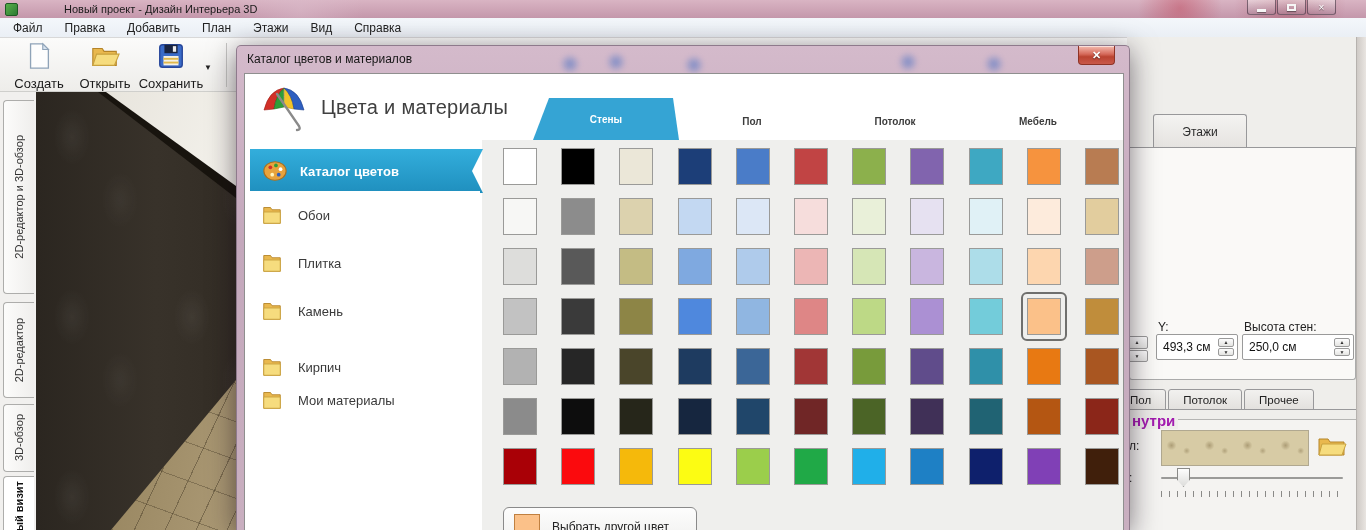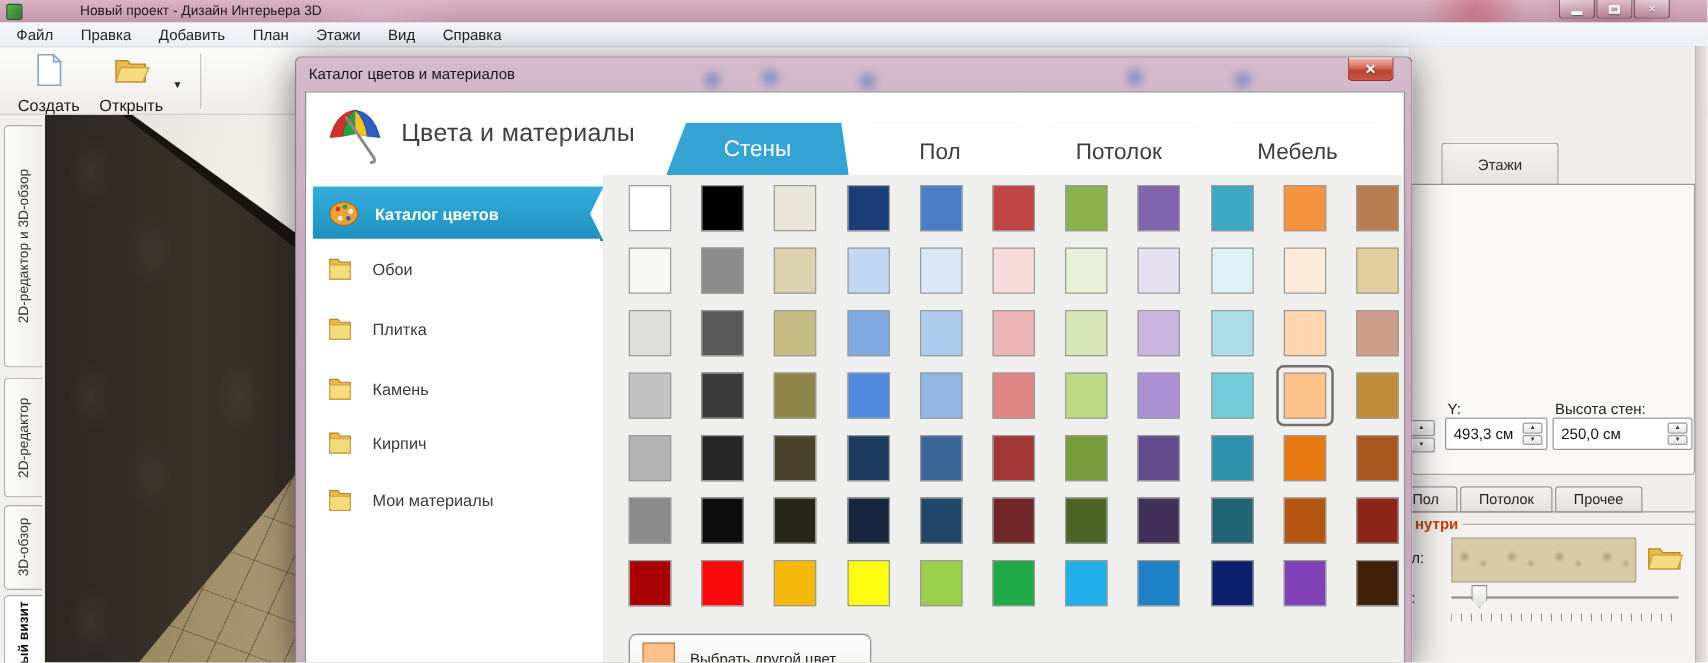--- a/index.html
+++ b/index.html
@@ -96,21 +96,21 @@
   .spin-frag { position:absolute; left:-4px; width:22px; height:26px; display:flex; flex-direction:column; gap:1px; }
   .spin-frag b { flex:1; background:linear-gradient(#FDFDFD,#E4E4E2); border:1px solid #9A9A9A; border-radius:2px;
     font-size:5px; color:#333; display:flex; align-items:center; justify-content:center; }
   .rp-subtabs { position:absolute; left:-12px; top:352px; display:flex; gap:2px; }
   .rp-subtab { height:21px; border:1px solid #98989A; border-radius:3px 3px 0 0;
     background:linear-gradient(#F2F1EF,#E3E1DE); font-size:11.5px; color:#222;
     display:flex; align-items:center; justify-content:center; padding:0 14px; cursor:pointer; }
   .rp-subline { position:absolute; left:0; top:372px; width:229px; border-top:1px solid #98989A; }
   .rp-group { position:absolute; left:-10px; width:250px; border:1px solid #B5B5B3; border-radius:3px; background:#F4F3F1; }
   .rp-group.g1 { top:382px; height:116px; }
-  .rp-gcaption { position:absolute; font-size:12px; font-weight:bold; color:#c2410c; background:#EFEEEB; padding:0 3px; }
+  .rp-gcaption { position:absolute; font-size:15px; font-weight:bold; color:#a21caf; background:#EFEEEB; padding:0 3px; }
   .rp-glabel { position:absolute; font-size:12px; color:#222; }
   .tex { position:absolute; border:1px solid #B0A890; }
   .tex-wallpaper { left:34px; top:393px; width:148px; height:36px;
     background:
       radial-gradient(circle 7px at 25% 40%, rgba(120,100,60,.45), transparent 70%),
       radial-gradient(circle 5px at 65% 55%, rgba(120,100,60,.4), transparent 70%),
       #D7CBA5; background-size:38px 36px, 38px 36px; }
   .folder-btn { position:absolute; width:34px; height:28px; background:transparent; border:none; cursor:pointer; }
   .slider { position:absolute; left:34px; top:431px; width:182px; height:20px; }
   .slider .track { position:absolute; left:0; right:0; top:9px; height:2px; background:#9A9A98; border-radius:1px; }
@@ -135,21 +135,21 @@
     color:#FFF; font-weight:bold; font-size:11px; display:flex; align-items:center; justify-content:center;
     text-shadow:0 1px 1px rgba(0,0,0,.5); box-shadow:inset 0 1px 0 rgba(255,255,255,.55); cursor:pointer; }
   .dlg-content { position:absolute; left:7px; top:27px; width:880px; height:458px;
     background:#FFF; border:1px solid #8F8F8F; overflow:hidden; }
   .dlg-bodybg { position:absolute; left:0; top:66px; width:880px; height:392px; background:#EFEFED; }
   .dlg-sidebarbg { position:absolute; left:0; top:66px; width:237px; height:392px; background:#FFF; }
   .dlg-umbrella { position:absolute; left:14px; top:8px; }
   .dlg-header-title { position:absolute; left:76px; top:22px; font-size:20px; color:#404040; letter-spacing:.3px; }
   .dlg-tabs { position:absolute; left:288px; top:24px; height:42px; display:flex; align-items:flex-end; }
   .dlg-tab { height:38px; width:140px; margin-right:3px; display:flex; align-items:center; justify-content:center;
-    font-size:18px; font-weight:normal; color:#3C3C3C; background:#FFF; cursor:pointer;
+    font-size:10px; font-weight:bold; color:#3C3C3C; background:#FFF; cursor:pointer;
     clip-path:polygon(16px 0, calc(100% - 6px) 0, 100% 100%, 0 100%);
     filter:drop-shadow(0 0 1px rgba(0,0,0,.35)); }
   .dlg-tab.active { height:42px; background:#35A4D4; color:#FFF; width:146px; }
   .side-active { position:absolute; left:5px; top:75px; width:233px; height:44px;
     background:linear-gradient(#33AEDC,#1F8FBE); display:flex; align-items:center; gap:12px; padding-left:12px;
     clip-path:polygon(0 0,100% 0,calc(100% - 11px) 50%,100% 100%,0 100%); cursor:pointer; }
   .side-active span { color:#FFF; font-weight:bold; font-size:13px; }
   .side-item { position:absolute; left:5px; width:230px; height:48px; display:flex; align-items:center; gap:14px;
     padding-left:10px; font-size:13px; color:#3A3A3A; cursor:pointer; background:#FFF; }
   .side-sep { position:absolute; left:8px; width:222px; border-top:1px solid #DCDCDA; }
@@ -200,20 +200,31 @@
         </svg></span>
       <span class="tool-label">Создать</span>
     </div>
     <div class="tool-btn">
       <span><svg viewBox="0 0 32 32">
           <path d="M3 8 L13 8 L15 11 L28 11 L28 26 L3 26 Z" fill="#E9B84E" stroke="#B58428" stroke-width="1.2"></path>
           <path d="M7 14 L31 14 L26 26 L3 26 Z" fill="#F6DC7E" stroke="#C9A23E" stroke-width="1.2"></path>
         </svg></span>
       <span class="tool-label">Открыть</span>
     </div>
+    <div class="tool-btn">
+      <span><svg viewBox="0 0 32 32">
+          <rect x="4" y="4" width="24" height="24" rx="3" fill="#3A6BC8" stroke="#27479A" stroke-width="1.5"></rect>
+          <rect x="9" y="4" width="14" height="9" fill="#1A2440"></rect>
+          <rect x="18" y="5.5" width="3.5" height="6" fill="#EDEDED"></rect>
+          <rect x="8" y="16" width="16" height="10" fill="#F4F0E4"></rect>
+          <rect x="8" y="18" width="16" height="2" fill="#E0B84C"></rect>
+          <rect x="8" y="22" width="16" height="2" fill="#E0B84C"></rect>
+        </svg></span>
+      <span class="tool-label">Сохранить</span>
+    </div>
     <div class="tool-drop">▼</div>
     <div class="tool-sep"></div>
   </div>
 
 <div class="lefttabs" id="lefttabs">
     <div class="vtab">
       <span class="vtext">2D-редактор и 3D-обзор</span>
     </div>
     <div class="vtab">
       <span class="vtext">2D-редактор</span>
@@ -343,21 +354,21 @@
             </svg></span>
           <span>Плитка</span>
         </div>
         <div class="side-item" style="top: 213px;">
           <span style="width:24px;height:24px;display:inline-block"><svg viewBox="0 0 32 32">
               <path d="M5 6 L14 6 L16 9 L27 9 L27 27 L5 27 Z" fill="#E9B84E" stroke="#B58428" stroke-width="1.2"></path>
               <path d="M5 12 L27 12 L27 27 L5 27 Z" fill="#F6DC7E" stroke="#C9A23E" stroke-width="1.2"></path>
             </svg></span>
           <span>Камень</span>
         </div>
-        <div class="side-item" style="top: 256px;">
+        <div class="side-item" style="top: 269px;">
           <span style="width:24px;height:24px;display:inline-block"><svg viewBox="0 0 32 32">
               <path d="M5 6 L14 6 L16 9 L27 9 L27 27 L5 27 Z" fill="#E9B84E" stroke="#B58428" stroke-width="1.2"></path>
               <path d="M5 12 L27 12 L27 27 L5 27 Z" fill="#F6DC7E" stroke="#C9A23E" stroke-width="1.2"></path>
             </svg></span>
           <span>Кирпич</span>
         </div>
         <div class="side-sep" style="top: 308px;"></div>
         <div class="side-item" style="top: 302px;">
           <span style="width:24px;height:24px;display:inline-block"><svg viewBox="0 0 32 32">
               <path d="M5 6 L14 6 L16 9 L27 9 L27 27 L5 27 Z" fill="#E9B84E" stroke="#B58428" stroke-width="1.2"></path>

